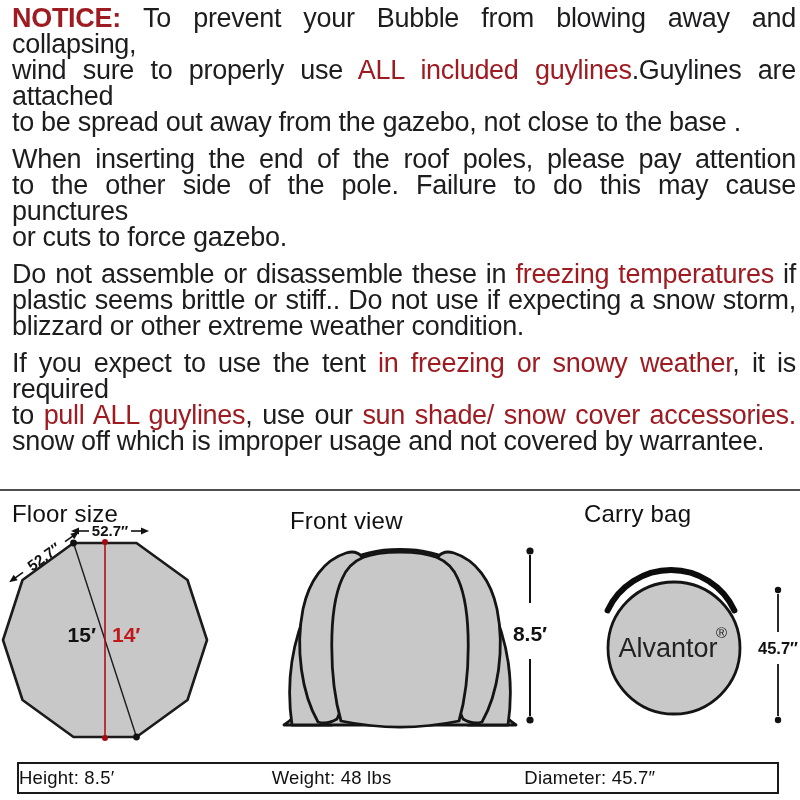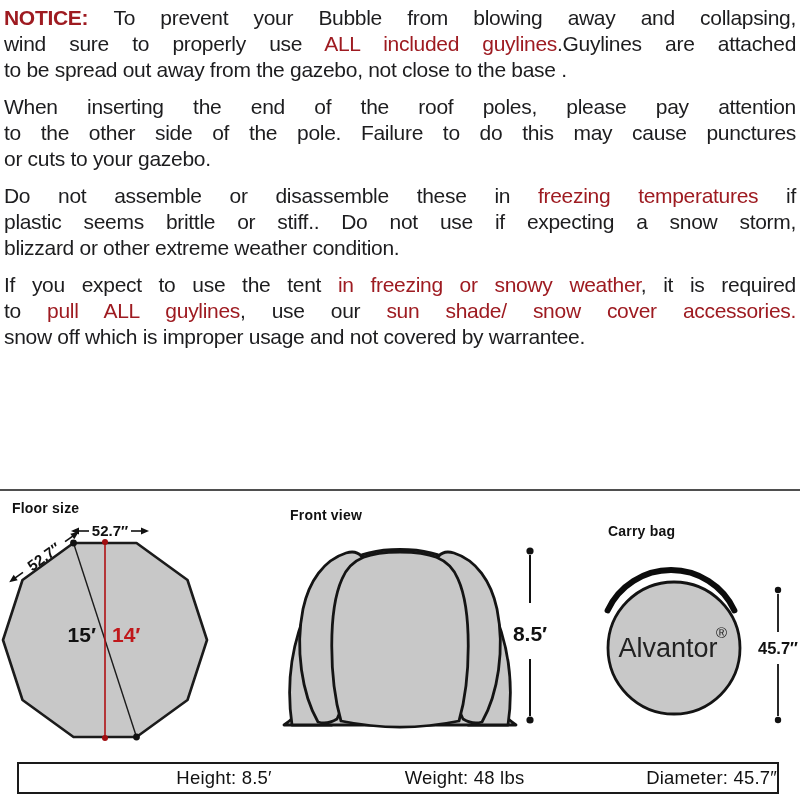--- a/index.html
+++ b/index.html
@@ -1,53 +1,53 @@
 <!DOCTYPE html>
 <html style="--red: #9e1b21;"><head>
 <meta charset="utf-8">
 <style>
   html,body{margin:0;padding:0;background:#fff;}
   #stage{position:relative;width:800px;height:800px;background:#fff;overflow:hidden;
          font-family:"Liberation Sans",sans-serif;color:#1d1d1f;}
   
   #notice{position:absolute;left:0;top:0;width:800px;padding:5px 4px 0 4px;box-sizing:border-box;}
-  .para{margin:0 0 11px 0;font-size:21px;line-height:26px;letter-spacing:-0.3px;}
+  .para{margin:0 0 11px 8px;font-size:27px;line-height:26px;letter-spacing:-0.3px;}
   .para .line{white-space:pre-wrap;text-align:justify;}
   .para .line.just{text-align-last:justify;}
   .para.tracked{letter-spacing:2.4px;word-spacing:5px;}
   .seg.red{color:var(--red,#9e1b21);}
   .seg.bold{font-weight:700;}
   
   #diagrams{position:absolute;left:0;top:489px;width:800px;height:311px;border-top:2px solid #4f4f4f;background:#fff;}
-  .dia-title{position:absolute;font-size:14px;font-weight:700;color:#111;letter-spacing:0.2px;}
+  .dia-title{position:absolute;font-size:24px;font-weight:400;color:#111;letter-spacing:0.2px;}
   #floor-title{left:12px;top:9px;}
   #front-title{left:290px;top:16px;}
-  #bag-title{left:608px;top:9px;margin-top:23px;}
+  #bag-title{left:584px;top:9px;}
   #dia-svg{position:absolute;left:0;top:0;}
   
   #specs{position:absolute;left:17px;top:762px;width:758px;height:28px;border:2px solid #1a1a1a;
          display:flex;align-items:center;}
-  #specs .cell{flex:1;text-align:right;font-size:18.5px;color:#111;letter-spacing:0.2px;}
+  #specs .cell{flex:1;text-align:left;font-size:18.5px;color:#111;letter-spacing:0.2px;}
   svg text{font-family:"Liberation Sans",sans-serif;}
 </style>
 </head>
 <body>
 
 <div id="stage">
 
   <div id="notice">
       <div class="para">
         <div class="line just"><span class="seg red bold">NOTICE: </span><span class="seg">To prevent your Bubble from blowing away and collapsing,</span></div>
         <div class="line just"><span class="seg">wind sure to properly use </span><span class="seg red">ALL included guylines</span><span class="seg">.Guylines are attached</span></div>
         <div class="line"><span class="seg">to be spread out away from the gazebo, not close to the base .</span></div>
       </div>
       <div class="para">
         <div class="line just"><span class="seg">When inserting the end of the roof poles, please pay attention</span></div>
         <div class="line just"><span class="seg">to the other side of the pole. Failure to do this may cause punctures</span></div>
-        <div class="line"><span class="seg">or cuts to your gazebo.</span></div>
+        <div class="line"><span class="seg">or cuts to force gazebo.</span></div>
       </div>
       <div class="para">
         <div class="line just"><span class="seg">Do not assemble or disassemble these in </span><span class="seg red">freezing temperatures</span><span class="seg"> if</span></div>
         <div class="line just"><span class="seg">plastic seems brittle or stiff.. Do not use if expecting a snow storm,</span></div>
         <div class="line"><span class="seg">blizzard or other extreme weather condition.</span></div>
       </div>
       <div class="para">
         <div class="line just"><span class="seg">If you expect to use the tent </span><span class="seg red">in freezing or snowy weather</span><span class="seg">, it is required</span></div>
         <div class="line just"><span class="seg">to </span><span class="seg red">pull ALL guylines</span><span class="seg">, use our </span><span class="seg red">sun shade/ snow cover accessories.</span></div>
         <div class="line"><span class="seg">snow off which is improper usage and not covered by warrantee.</span></div>

